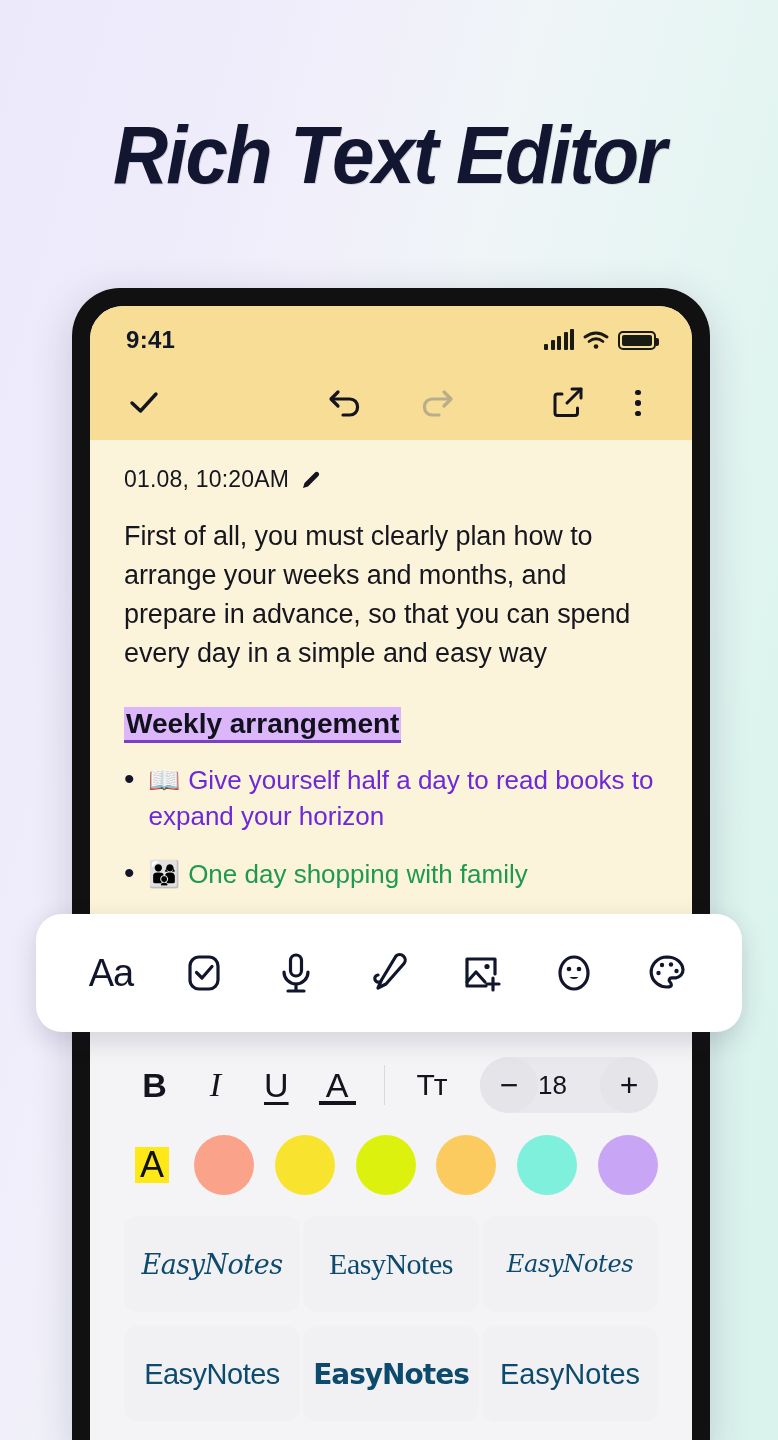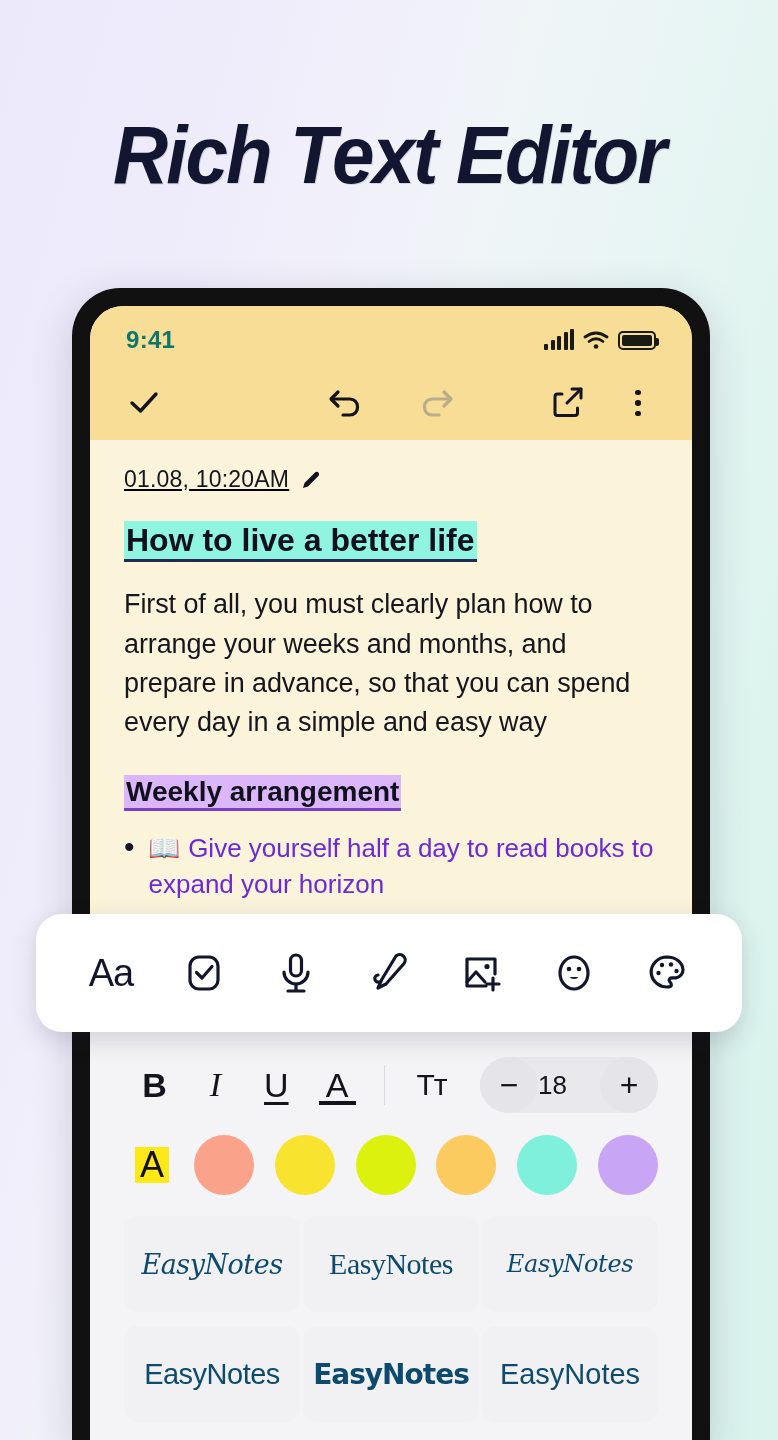--- a/index.html
+++ b/index.html
@@ -31,21 +31,21 @@
   .screen {
     width:100%; height:100%; background:#fbf3da;
     border-radius:33px 33px 0 0; overflow:hidden; position:relative;
   }
 
   
   .statusbar {
     height:60px; background:#f7dd95; display:flex; align-items:center;
     justify-content:space-between; padding:8px 36px 0 36px;
   }
-  .clock { font-size:24px; font-weight:600; color:#0f766e; letter-spacing:.3px; }
+  .clock { font-size:24px; font-weight:600; color:#0f172a; letter-spacing:.3px; }
   .status-icons { display:flex; align-items:center; gap:9px; }
   .bars { display:flex; align-items:flex-end; gap:2.5px; height:20px; }
   .bars i { display:block; width:4px; background:#1a1a14; border-radius:1px; }
   .bars i:nth-child(1){height:6px}.bars i:nth-child(2){height:10px}
   .bars i:nth-child(3){height:14px}.bars i:nth-child(4){height:18px}
   .bars i:nth-child(5){height:21px}
   .battery { width:38px; height:19px; border:2.5px solid #1a1a14; border-radius:5px;
     position:relative; padding:2px; }
   .battery::after{content:"";position:absolute;right:-5px;top:5px;width:3px;height:8px;
     background:#1a1a14;border-radius:0 2px 2px 0;}
@@ -58,21 +58,21 @@
   }
   .tb-left { display:flex; }
   .tb-mid { position:absolute; left:50%; transform:translateX(-50%); display:flex; gap:50px; }
   .tb-right { margin-left:auto; display:flex; align-items:center; gap:30px; }
   .tb-icon { width:40px; height:40px; display:flex; align-items:center; justify-content:center; }
   .kebab { display:flex; flex-direction:column; gap:5px; align-items:center; }
   .kebab b { width:5.5px; height:5.5px; border-radius:50%; background:#14141e; display:block; }
 
   
   .note { background:#fbf3da; padding:26px 34px 0 34px; height:calc(100% - 134px); }
-  .meta { display:flex; align-items:center; justify-content:space-between; margin-bottom:24px;text-decoration:underline; }
+  .meta { display:flex; align-items:center; justify-content:space-between; margin-bottom:24px; }
   .meta-left { display:flex; align-items:center; gap:11px; font-size:23px; color:#15151f;
     letter-spacing:.2px; }
   .meta-right { display:flex; align-items:center; gap:11px; font-size:25px; color:#15151f; }
   .caret { width:0;height:0;border-left:9px solid transparent;border-right:9px solid transparent;
     border-top:11px solid #14141e; margin-left:2px; }
 
   .note-title {
     font-size:32px; font-weight:700; color:#11111d; display:inline;
     background:linear-gradient(#8ff4e0,#8ff4e0); box-decoration-break:clone;
     -webkit-box-decoration-break:clone; line-height:1.45; padding:1px 2px;
@@ -213,23 +213,20 @@
     <div class="note">
       <div class="meta">
         <div class="meta-left">
           <span>01.08, 10:20AM</span>
           <svg width="22" height="22" viewBox="0 0 22 22">
             <path d="M3 19 L4.5 14 L15 3.5 a2.4 2.4 0 0 1 3.4 3.4 L8 17.5 Z" fill="#14141e"></path>
           </svg>
         </div>
       </div>
 
-      <div>
-        <span class="note-title">How to live a better life</span>
-      </div>
 
       <div class="note-body">First of all, you must clearly plan how to arrange your weeks and months, and prepare in advance, so that you can spend every day in a simple and easy way</div>
 
       <div class="sub-wrap">
         <span class="sub-head">Weekly arrangement</span>
       </div>
 
       <ul class="bullets">
         <li>
           <span class="b-pink"><span class="emoji">📖</span>

